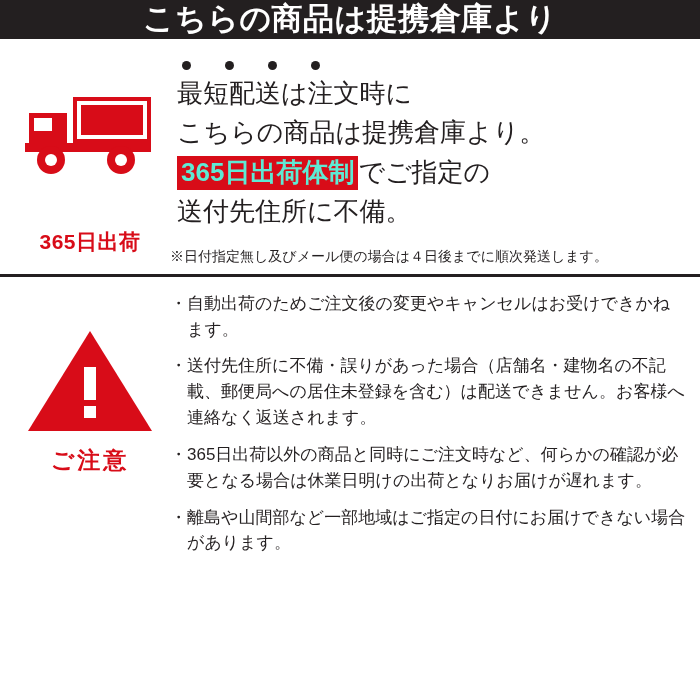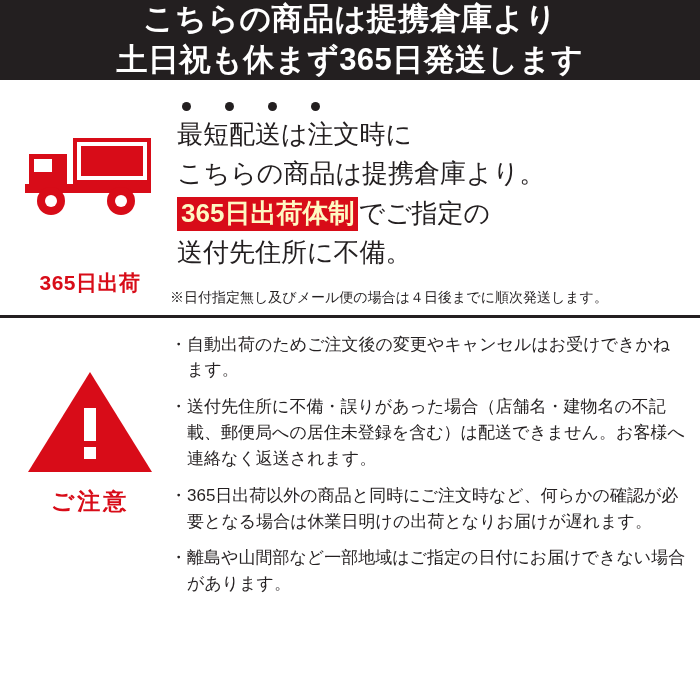--- a/index.html
+++ b/index.html
@@ -72,21 +72,21 @@
   }
   .dl {
     font-size:26px;
     color:#231f20;
     line-height:1.52;
     white-space:nowrap;
     margin-left:7px;
   }
   .hl {
     background:#d80c18;
-    color:#fef9c3;
+    color:#5eead4;
     font-weight:bold;
     padding:1px 4px 3px 4px;
   }
   .note {
     font-size:14px;
     color:#231f20;
     margin-top:16px;
     white-space:nowrap;
   }
 
@@ -124,21 +124,20 @@
   .ci-bullet { flex:0 0 16px; }
   .ci-text { flex:1 1 auto; }
 </style>
 </head>
 <body>
 
 <div class="banner">
 
   <div class="header">
     <div class="header-line">こちらの商品は提携倉庫より</div>
-    <div class="header-line">土日祝も休まず365日発送します</div>
   </div>
 
   <div class="delivery">
 
     <div class="truck-col">
       <span class="truck-svg">
         <svg width="130" height="86" viewBox="0 0 130 86" xmlns="http://www.w3.org/2000/svg">
           <g fill="#d80c18">
 
             <rect x="48" y="6" width="78" height="46"></rect>

